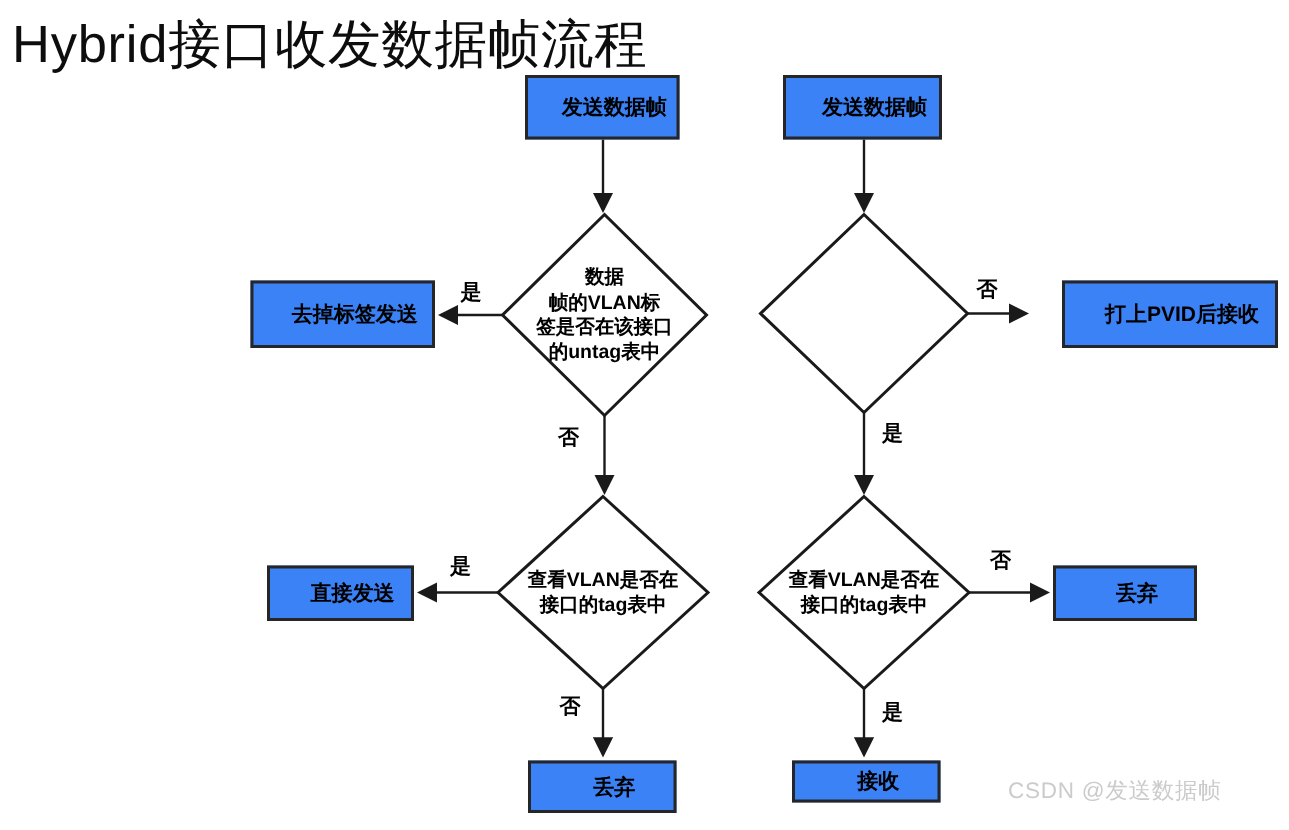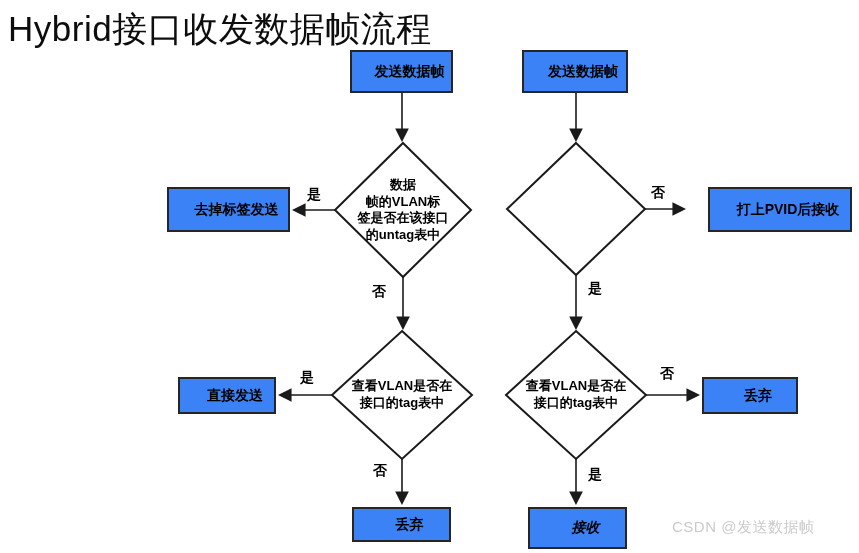--- a/index.html
+++ b/index.html
@@ -33,21 +33,21 @@
   #send-d1-label{left:403px;top:210px;width:122px;}
   #send-d2-label{left:402px;top:395px;width:132px;}
   #lbl-send-yes1{left:307px;top:186px;}
   #lbl-send-no1 {left:372px;top:283px;}
   #lbl-send-yes2{left:300px;top:369px;}
   #lbl-send-no2 {left:373px;top:462px;}
   
   #recv-start   {left:522px;top:50px;width:106px;height:43px;}
   #recv-action1 {left:708px;top:187px;width:144px;height:45px;}
   #recv-action2 {left:702px;top:377px;width:96px;height:37px;}
-  #recv-end     {left:528px;top:507px;width:99px;height:42px;font-style:italic;}
+  #recv-end     {left:528px;top:507px;width:99px;height:28px;}
   #recv-d1-label{left:576px;top:209px;width:124px;}
   #recv-d2-label{left:576px;top:395px;width:132px;}
   #lbl-recv-no1 {left:651px;top:184px;}
   #lbl-recv-yes1{left:588px;top:280px;}
   #lbl-recv-no2 {left:660px;top:365px;}
   #lbl-recv-yes2{left:588px;top:466px;}
   #watermark{
     position:absolute;left:672px;top:518px;z-index:2;
     font-size:15px;color:#cbcbcb;letter-spacing:0.5px;white-space:nowrap;
   }

